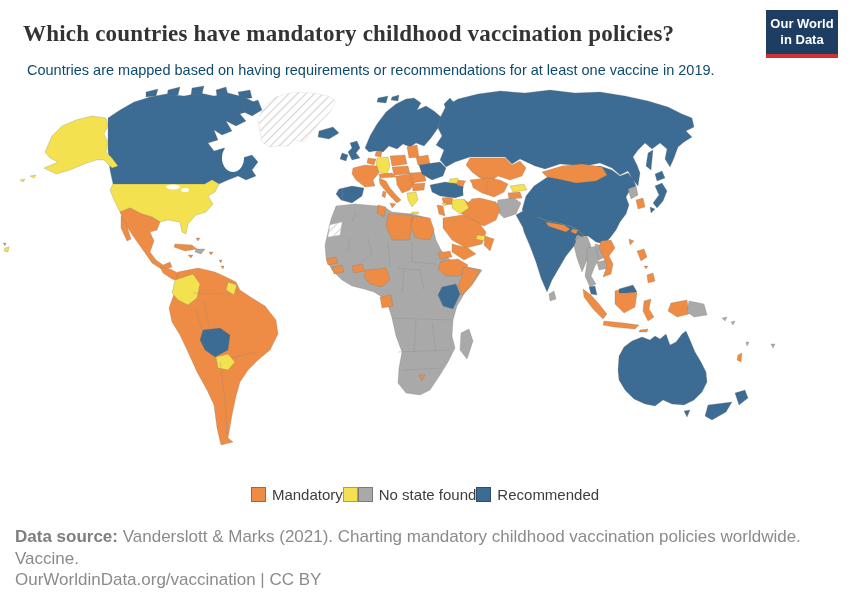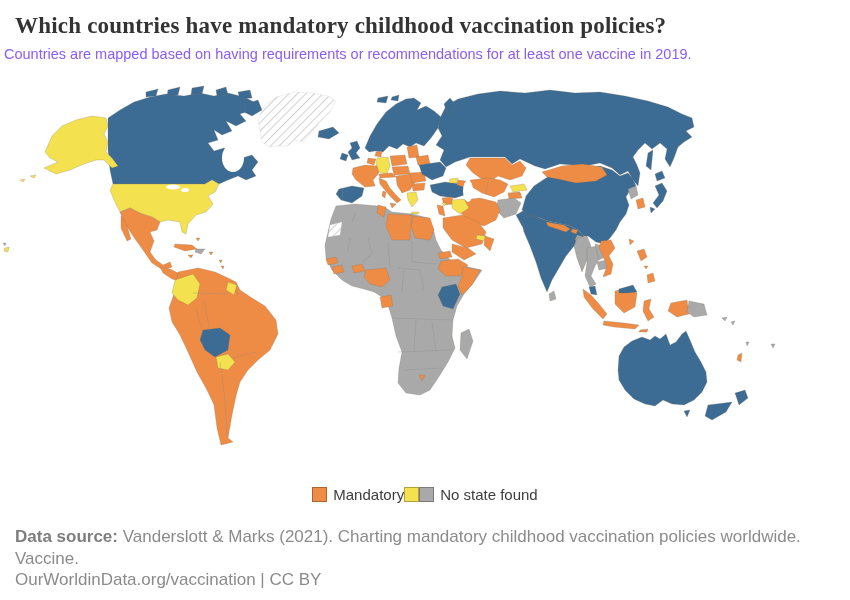--- a/index.html
+++ b/index.html
@@ -1,20 +1,20 @@
 <!DOCTYPE html>
 <html style="--cat0: #EE8C45; --cat1: #F3E14F; --cat2: #A9A9A9; --cat3: #3C6C94;"><head>
 <meta charset="utf-8">
 <style>
   html,body{margin:0;padding:0;background:#fff;}
   .page{width:850px;height:600px;position:relative;background:#fff;
         font-family:"Liberation Sans",sans-serif;overflow:hidden;}
-  .title{margin:0;padding:13px 90px 0 15px;font-family:"Liberation Serif",serif;
+  .title{margin:8px;padding:13px 90px 0 15px;font-family:"Liberation Serif",serif;
          font-size:23px;font-weight:700;color:#333;letter-spacing:.2px;}
-  .subtitle{margin:0;padding:7px 15px 0 4px;font-size:14.5px;color:#8b5cf6;}
+  .subtitle{margin:0;padding:7px 15px 0 27px;font-size:14.5px;color:#0c4a6e;}
   .logo{position:absolute;top:10px;right:12px;width:64px;text-align:center;
         color:#fff;font-size:13px;font-weight:700;line-height:1.25;
         padding:6px 4px 5px 4px;border-bottom:4px solid #c0392b;background:#1d3d63;}
   .map-wrap{position:absolute;left:0;top:85px;width:850px;height:395px;}
   svg{display:block;}
   path{stroke:#7d6e5d;stroke-opacity:.5;stroke-width:.5;stroke-linejoin:round;}
   .c0{fill:var(--cat0,#EE8C45);}
   .c1{fill:var(--cat1,#F3E14F);}
   .c2{fill:var(--cat2,#A9A9A9);}
   .c3{fill:var(--cat3,#3C6C94);}
@@ -30,20 +30,24 @@
   .footer b{color:#7e7e7e;}
 </style>
 </head>
 <body>
 
 <div class="page">
 
   <h1 class="title">Which countries have mandatory childhood vaccination policies?</h1>
   <p class="subtitle">Countries are mapped based on having requirements or recommendations for at least one vaccine in 2019.</p>
 
+  <div class="logo" style="background: rgb(29, 61, 99); border-bottom-color: rgb(207, 50, 53);">
+    <div>Our World</div>
+    <div>in Data</div>
+  </div>
 
   <div class="map-wrap">
   <svg width="850" height="395" viewBox="0 85 850 395">
     <defs>
       <pattern id="hatchpat" width="6" height="6" patternUnits="userSpaceOnUse" patternTransform="rotate(45)">
         <rect width="6" height="6" fill="#ffffff"></rect>
         <line x1="0" y1="0" x2="0" y2="6" stroke="#d4d4d4" stroke-width="2.2"></line>
       </pattern>
     </defs>
 
@@ -240,20 +244,24 @@
       <span class="swatch" style="background: rgb(238, 140, 69);"></span>
       <span class="legend-label">Mandatory</span>
     </div>
     <div class="legend-item">
       <span class="swatch" style="background: rgb(243, 225, 79);"></span>
     </div>
     <div class="legend-item">
       <span class="swatch" style="background: rgb(169, 169, 169);"></span>
       <span class="legend-label">No state found</span>
     </div>
+    <div class="legend-item">
+      <span class="swatch" style="background: rgb(60, 108, 148);"></span>
+      <span class="legend-label">Recommended</span>
+    </div>
   </div>
 
   <div class="footer">
     <div><b>Data source:</b><span> Vanderslott &amp; Marks (2021). Charting mandatory childhood vaccination policies worldwide. Vaccine.</span></div>
     <div>OurWorldinData.org/vaccination | CC BY</div>
   </div>
 
 </div>
 
 </body></html>

